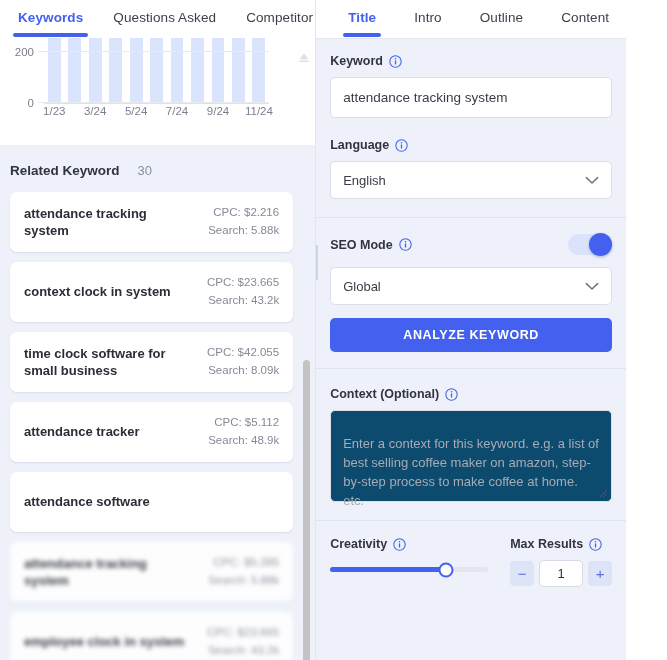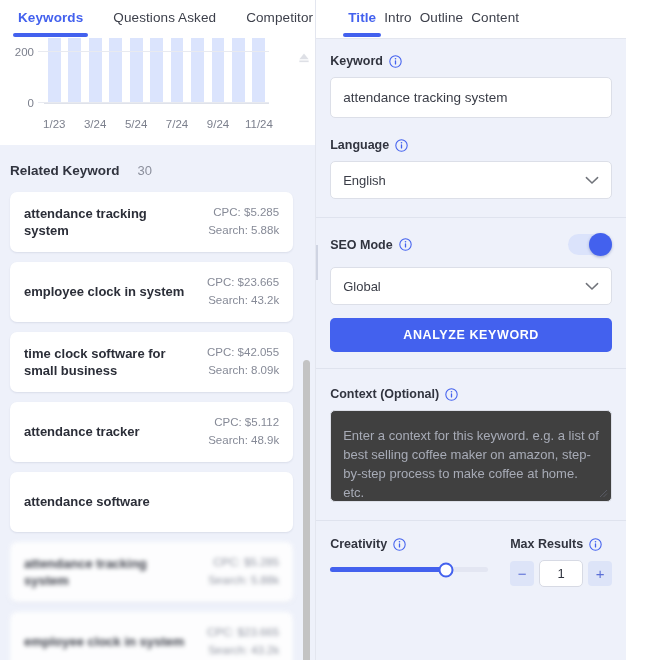--- a/index.html
+++ b/index.html
@@ -76,21 +76,21 @@
     font-size: 11.5px; color: #7b7f8c; transform: translateY(-50%);
     white-space: nowrap;
   }
   .xticks {
     position: absolute; left: 44px; right: 16px; bottom: 10px; height: 20px;
     display: flex;
   }
   .xtick-slot { flex: 1; position: relative; }
   .xtick {
     position: absolute; left: 50%; transform: translateX(-50%);
-    font-size: 11.5px; color: #7b7f8c; white-space: nowrap; top: 13px;
+    font-size: 11.5px; color: #7b7f8c; white-space: nowrap; top: 0;
   }
   .chart-scroll-up {
     position: absolute; right: 4px; top: 12px;
     width: 14px; height: 14px; opacity: .45;
   }
 
   
   .related-region {
     position: relative;
     flex: 1 1 auto;
@@ -131,21 +131,21 @@
   .right-panel {
     width: 346px; height: 660px;
     background: #eef1fa;
     display: flex; flex-direction: column;
     position: relative;
   }
   .rtabbar {
     height: 38px; flex: 0 0 38px;
     background: #fff;
     display: flex; align-items: flex-start;
-    padding-left: 30px; gap: 4px;
+    padding-left: 30px; gap: 34px;
     position: relative;
   }
   .rtabs-divider { position:absolute; left:0; right:0; top:38px; height:1px; background:#e3e6ef; }
 
   .rsection { padding: 0 14px; position: relative; }
   .rsection.pad-t { padding-top: 16px; }
   .divider { height: 1px; background: #dfe3ee; margin: 0; }
 
   .field-label {
     display: flex; align-items: center; gap: 6px;
@@ -188,22 +188,22 @@
   .primary-btn {
     width: 100%; height: 34px; margin-top: 13px; margin-bottom: 16px;
     background: #4361ee; border-radius: 5px;
     color: #fff; font-size: 12.5px; font-weight: 700; letter-spacing: .6px;
     display: flex; align-items: center; justify-content: center;
     cursor: pointer;
   }
 
   .textarea {
     width: 100%; height: 92px;
-    background: #404040; border: 1px solid #dcdfe8; border-radius: 5px;
-    padding: 16px 12px;
+    background: #0c4a6e; border: 1px solid #dcdfe8; border-radius: 5px;
+    padding: 24px 12px;
     font-size: 13px; color: #a7abb6; line-height: 1.46;
     position: relative; cursor: text;
   }
   .resize-grip { position: absolute; right: 3px; bottom: 3px; width: 10px; height: 10px; opacity: .55; }
 
   .bottom-row { display: flex; gap: 22px; padding-top: 16px; }
   .creativity-col { width: 158px; }
   .slider-track {
     position: relative; height: 5px; background: #e3e6f2; border-radius: 3px; margin-top: 16px;
   }
@@ -321,26 +321,26 @@
 
     <div class="related-region">
       <div class="related-head">
         <span class="related-title">Related Keyword</span>
         <span class="related-count">30</span>
       </div>
       <div class="kw-list" id="kw-list">
           <div class="kw-card">
             <div class="kw-name">attendance tracking system</div>
             <div class="kw-stats">
-              <div>CPC: $5.285</div>
+              <div>CPC: $2.216</div>
               <div>Search: 5.88k</div>
             </div>
           </div>
           <div class="kw-card">
-            <div class="kw-name">employee clock in system</div>
+            <div class="kw-name">context clock in system</div>
             <div class="kw-stats">
               <div>CPC: $23.665</div>
               <div>Search: 43.2k</div>
             </div>
           </div>
           <div class="kw-card">
             <div class="kw-name">time clock software for small business</div>
             <div class="kw-stats">
               <div>CPC: $42.055</div>
               <div>Search: 8.09k</div>

